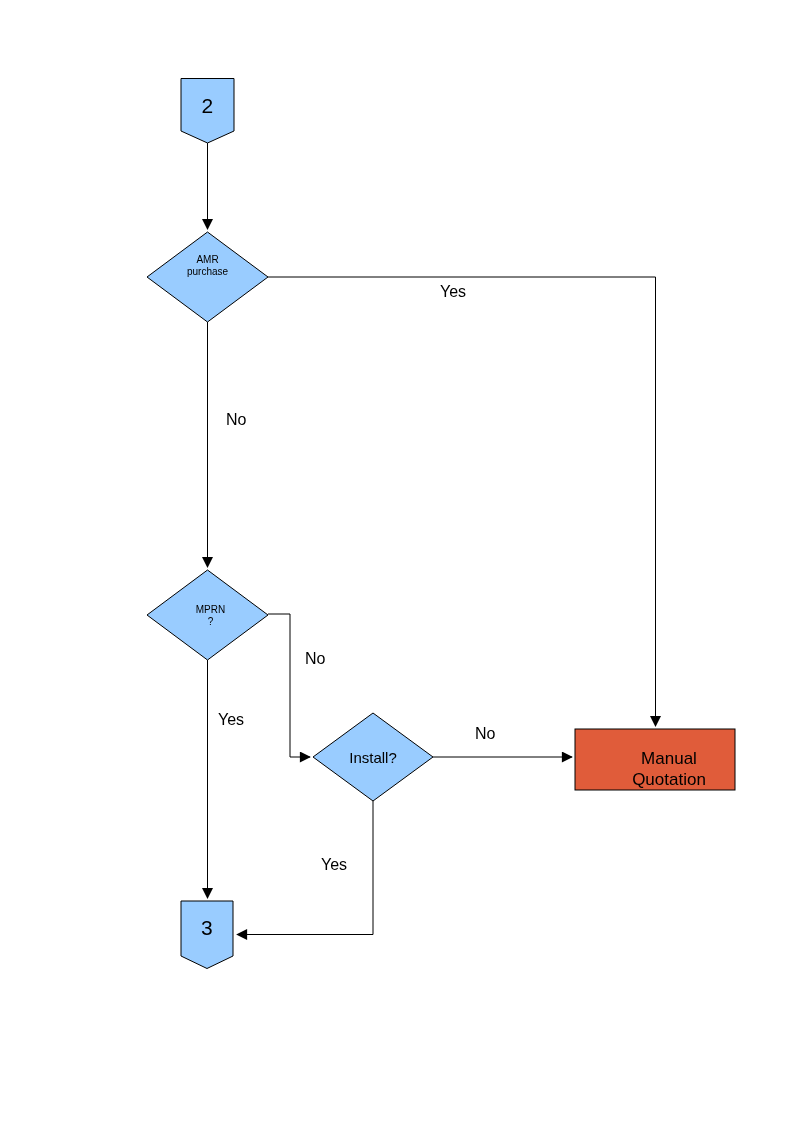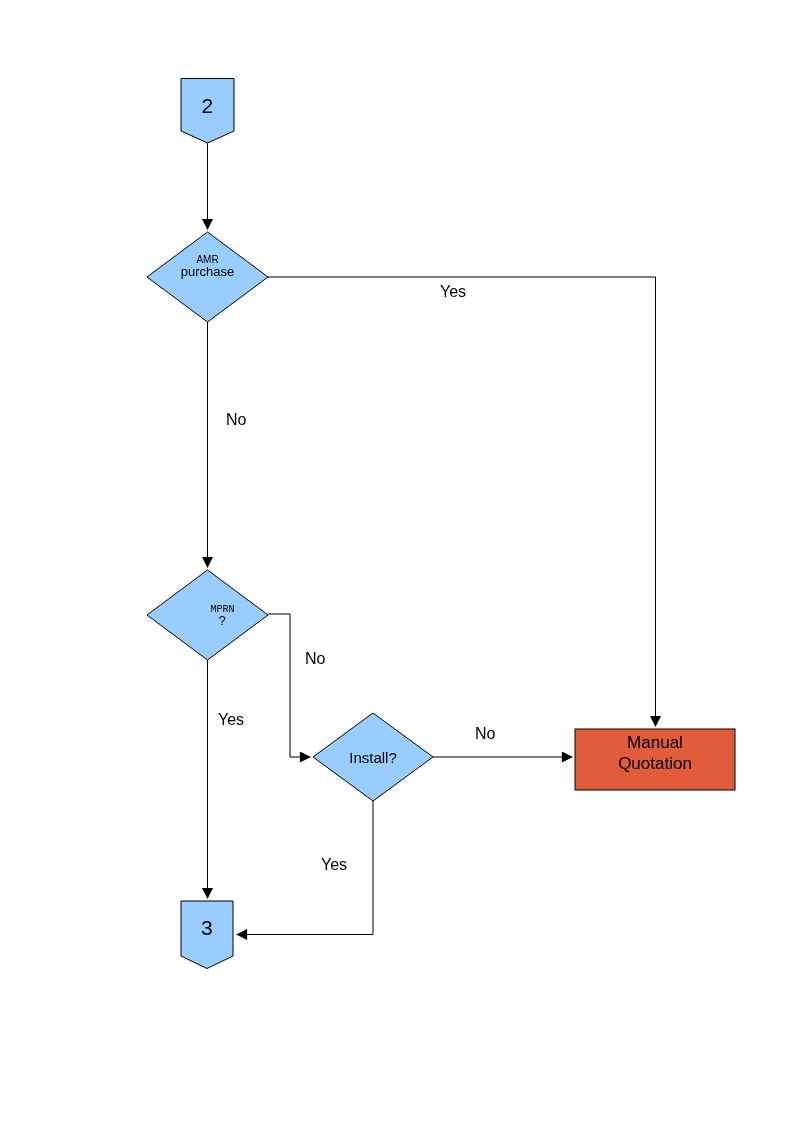--- a/index.html
+++ b/index.html
@@ -34,21 +34,21 @@
   }
   .connector-text {
     font-size: 21px;
     letter-spacing: 0.5px;
   }
   .decision-line1 {
     font-size: 10px;
     line-height: 12px;
   }
   .decision-line2 {
-    font-size: 13px;
+    font-size: 10px;
     line-height: 11px;
   }
   .install-text {
     font-size: 15px;
   }
   .process-text {
     font-size: 17px;
     line-height: 21px;
   }
   .edge-label {
@@ -98,28 +98,28 @@
     <polygon points="181,901 233,901 233,956 207,968.5 181,956" stroke="#000000" stroke-width="1" fill="#99CCFF"></polygon>
   </svg>
 
   <div class="node-label connector-text" style="left:181px; top:80px; width:53px; height:52px;">2</div>
 
   <div class="node-label" style="left:147px; top:220px; width:121px; height:90px;">
     <div class="decision-line1">AMR</div>
     <div class="decision-line2">purchase</div>
   </div>
 
-  <div class="node-label" style="left:162px; top:570px; width:121px; height:90px;font-family:Liberation Mono, monospace;">
+  <div class="node-label" style="left:150px; top:570px; width:121px; height:90px;">
     <div class="decision-line1">MPRN</div>
     <div class="decision-line2">?</div>
   </div>
 
   <div class="node-label install-text" style="left:313px; top:713px; width:120px; height:88px;">Install?</div>
 
-  <div class="node-label process-text" style="left:575px; top:729px; width:160px; height:48px;">
+  <div class="node-label process-text" style="left:575px; top:745px; width:160px; height:48px;padding-left:14px;">
     <div>Manual</div>
     <div>Quotation</div>
   </div>
 
   <div class="node-label connector-text" style="left:181px; top:903px; width:52px; height:50px;">3</div>
 
   <div class="edge-label" style="left:440px; top:283px;">Yes</div>
 
   <div class="edge-label" style="left:226px; top:411px;">No</div>
 

